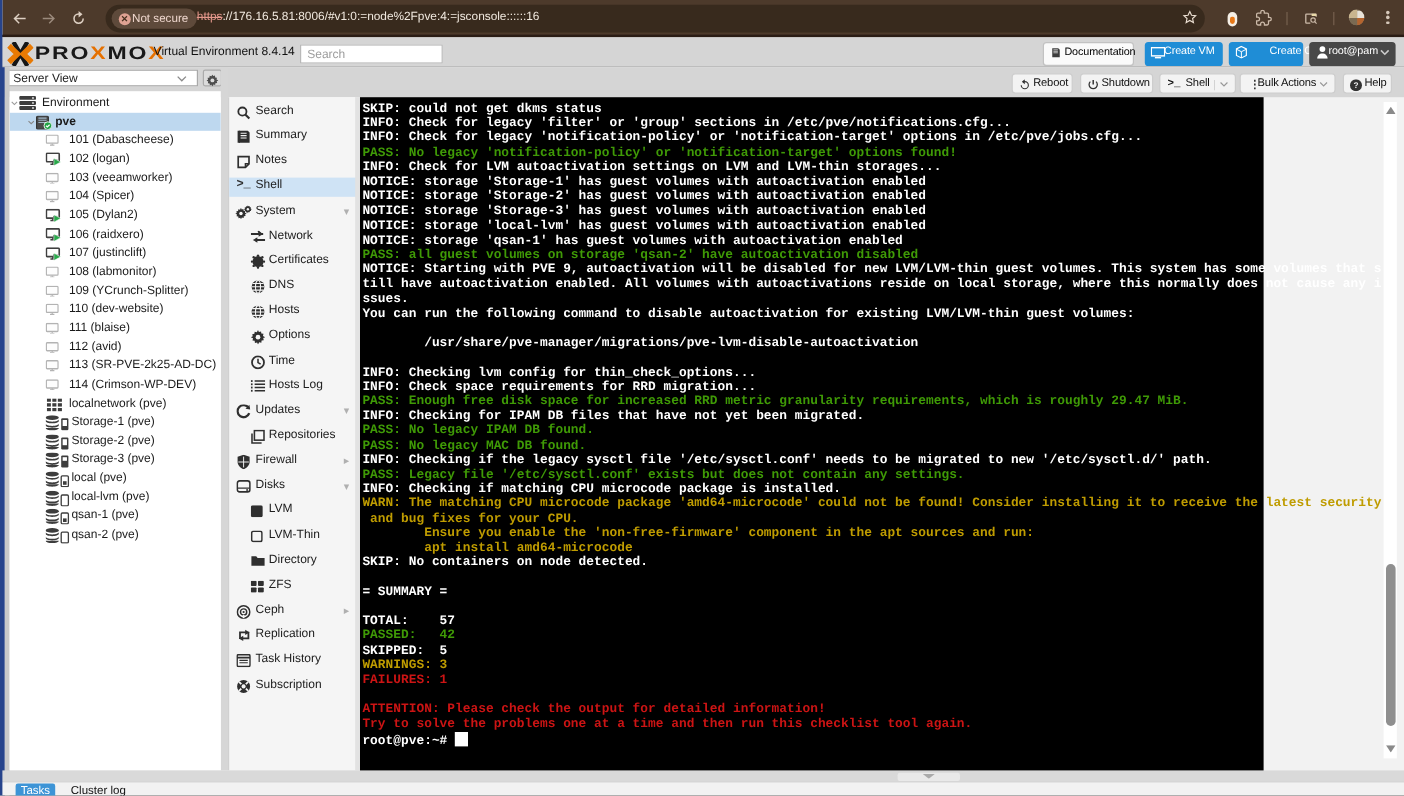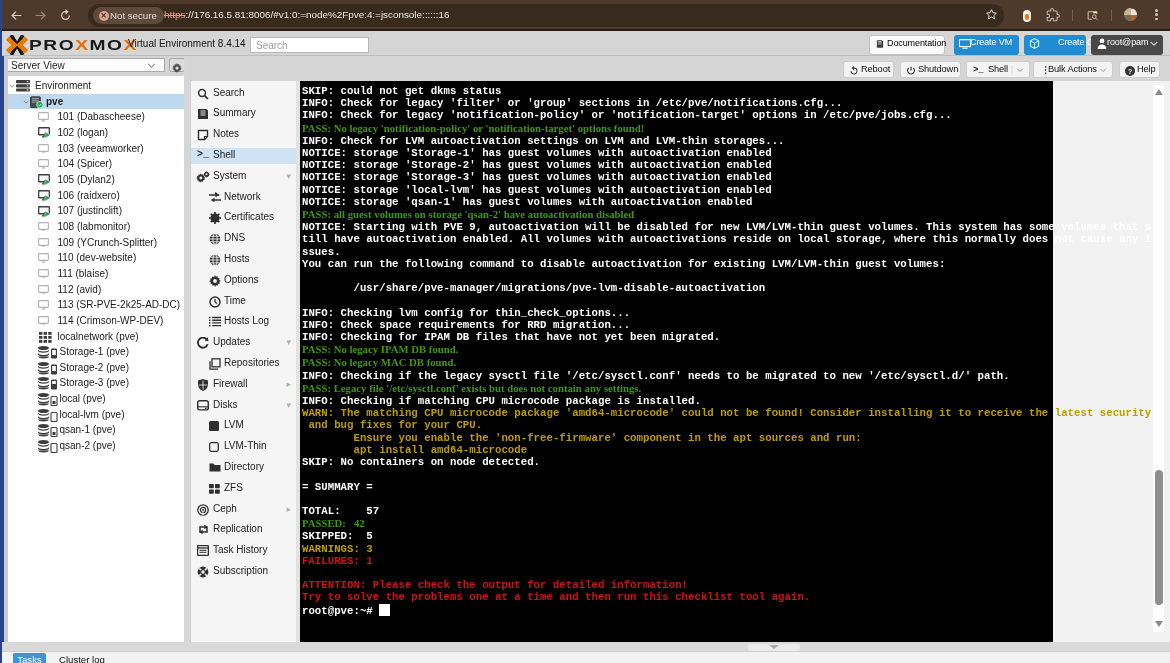--- a/index.html
+++ b/index.html
@@ -40,21 +40,21 @@
 #menu{left:190px;top:81px;width:106px;height:561px;background:#f5f5f5;border-left:1px solid #d0d0d0;}
 .mrow{position:absolute;left:0;width:106px;height:20.8px;font-size:10px;color:#202020;}
 .mrow.sel{background:#cfe3f5;height:16px;}
 .mrow .tx{position:absolute;top:3px;}
 .mrow .mic{position:absolute;top:4px;}
 .mrow .arr{position:absolute;right:6px;top:4px;color:#b0b0b0;font-size:9px;}
 #msplit{left:296px;top:81px;width:4px;height:561px;background:#e2e2e2;}
 
 #term{left:300px;top:81px;width:753px;height:563px;background:#000;}
 #tpre{position:absolute;left:2px;top:4px;font-family:"Liberation Mono",monospace;font-weight:bold;font-size:10.7px;line-height:12.2px;letter-spacing:0.02px;color:#fff;white-space:pre;}
-#tpre .g{color:#3f9a06;font-family:Liberation Serif, serif;}
+#tpre .g{color:#3f9a06;}
 #tpre .y{color:#bf9c00;}
 #tpre .r{color:#cc1414;}
 #cursor{display:inline-block;width:11px;height:12px;background:#fff;vertical-align:-2px;}
 
 #sbar{left:1153px;top:85px;width:11px;height:547px;background:#fff;}
 #sthumb{left:1.5px;top:385px;width:8px;height:135px;background:#8f8f8f;border-radius:4px;position:absolute;}
 
 #botgap{left:0;top:642px;width:1170px;height:9px;background:#d9d9d9;}
 #botbar{left:0;top:651px;width:1170px;height:12px;background:#f2f2f2;border-top:1px solid #cfcfcf;}
 #taskbtn{left:13px;top:1px;width:33px;height:14px;background:#3d94d6;color:#fff;font-size:9.6px;text-align:center;line-height:13px;position:absolute;border-radius:2px 2px 0 0;}
@@ -625,20 +625,21 @@
 <span class="g">PASS: all guest volumes on storage 'qsan-2' have autoactivation disabled</span>
 NOTICE: Starting with PVE 9, autoactivation will be disabled for new LVM/LVM-thin guest volumes. This system has some volumes that s
 till have autoactivation enabled. All volumes with autoactivations reside on local storage, where this normally does not cause any i
 ssues.
 You can run the following command to disable autoactivation for existing LVM/LVM-thin guest volumes:
 
         /usr/share/pve-manager/migrations/pve-lvm-disable-autoactivation
 
 INFO: Checking lvm config for thin_check_options...
 INFO: Check space requirements for RRD migration...
+<span class="g">PASS: Enough free disk space for increased RRD metric granularity requirements, which is roughly 29.47 MiB.</span>
 INFO: Checking for IPAM DB files that have not yet been migrated.
 <span class="g">PASS: No legacy IPAM DB found.</span>
 <span class="g">PASS: No legacy MAC DB found.</span>
 INFO: Checking if the legacy sysctl file '/etc/sysctl.conf' needs to be migrated to new '/etc/sysctl.d/' path.
 <span class="g">PASS: Legacy file '/etc/sysctl.conf' exists but does not contain any settings.</span>
 INFO: Checking if matching CPU microcode package is installed.
 <span class="y">WARN: The matching CPU microcode package 'amd64-microcode' could not be found! Consider installing it to receive the latest security
  and bug fixes for your CPU.
         Ensure you enable the 'non-free-firmware' component in the apt sources and run:
         apt install amd64-microcode</span>

